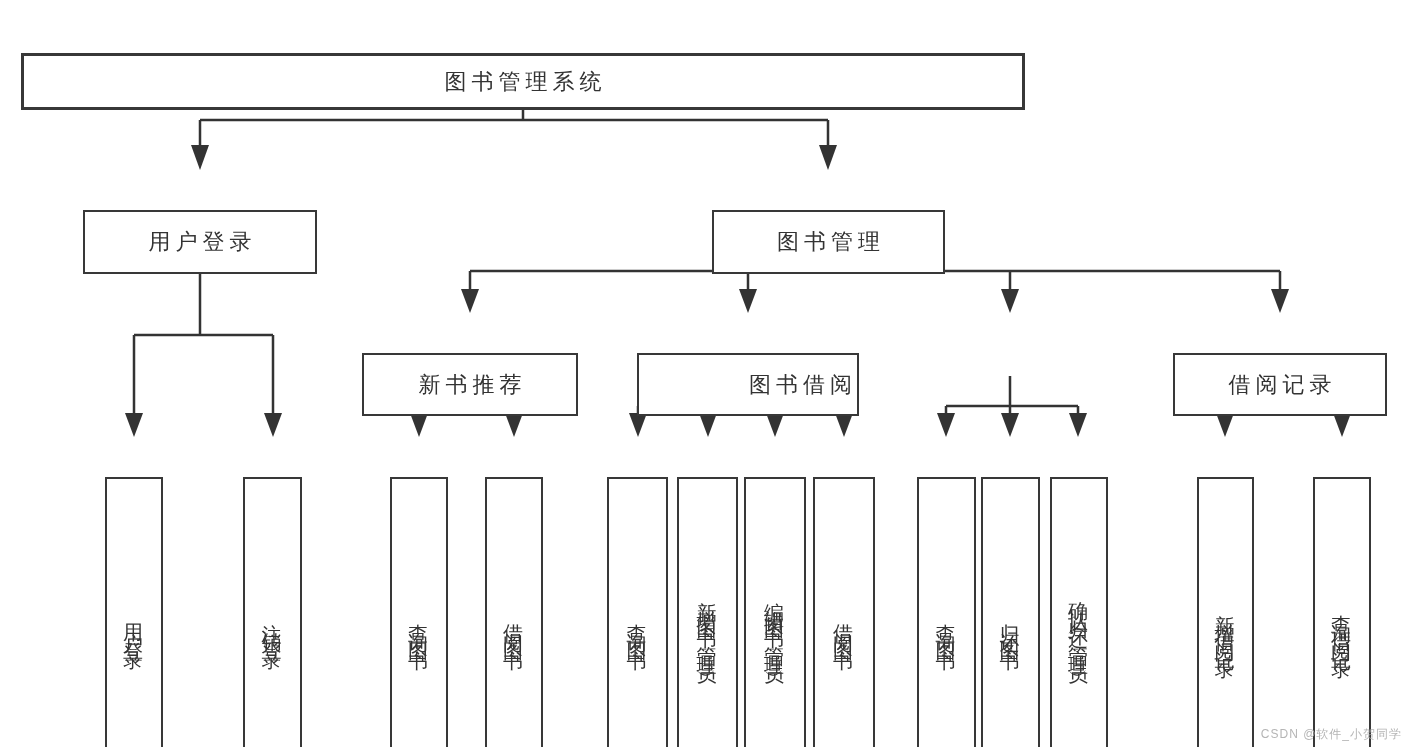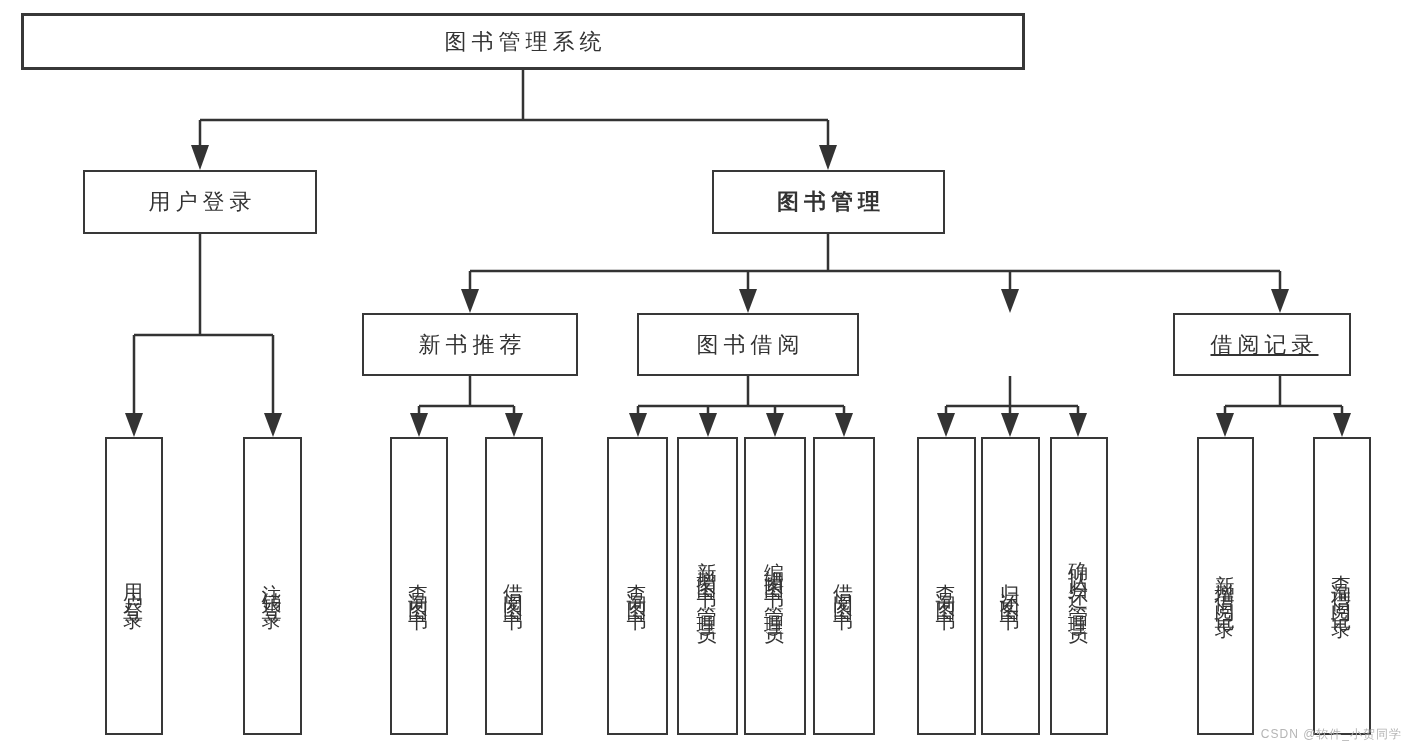--- a/index.html
+++ b/index.html
@@ -28,20 +28,21 @@
   .connectors .heads   { fill: var(--line); stroke: none; }
   .node {
     position: absolute;
     box-sizing: border-box;
     background: #ffffff;
     border: 2.5px solid var(--box-border);
     display: flex;
     align-items: center;
     justify-content: center;
     text-align: center;
+    margin-top: 40px;
   }
   .node.root { border-width: 3px; }
   .node.h span {
     font-size: 22px;
     letter-spacing: 5px;
     text-indent: 5px;
     white-space: nowrap;
     color: var(--text);
   }
   .node.v span {
@@ -111,31 +112,31 @@
     </g>
   </svg>
 
   <div class="node h root" style="left:21px;top:13px;width:1004px;height:57px;">
     <span>图书管理系统</span>
   </div>
 
   <div class="node h" style="left:83px;top:170px;width:234px;height:64px;">
     <span>用户登录</span>
   </div>
-  <div class="node h" style="left:712px;top:170px;width:233px;height:64px;font-weight:bold;">
+  <div class="node h" style="left:712px;top:170px;width:233px;height:64px;">
     <span>图书管理</span>
   </div>
 
   <div class="node h" style="left:362px;top:313px;width:216px;height:63px;">
     <span>新书推荐</span>
   </div>
-  <div class="node h" style="left:637px;top:313px;width:222px;height:63px;">
+  <div class="node h" style="left:637px;top:313px;width:222px;height:63px;justify-content:flex-end;">
     <span>图书借阅</span>
   </div>
-  <div class="node h" style="left:1173px;top:313px;width:178px;height:63px;text-decoration:underline;">
+  <div class="node h" style="left:1173px;top:313px;width:214px;height:63px;">
     <span>借阅记录</span>
   </div>
 
   <div class="node v" style="left:105px;top:437px;width:58px;height:298px;">
     <span>用户登录</span>
   </div>
   <div class="node v" style="left:243px;top:437px;width:59px;height:298px;">
     <span>注销登录</span>
   </div>
   <div class="node v" style="left:390px;top:437px;width:58px;height:298px;">

